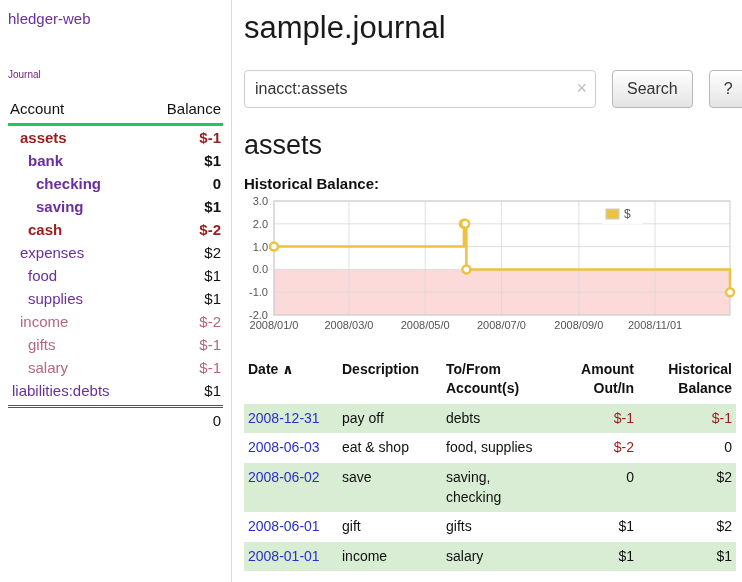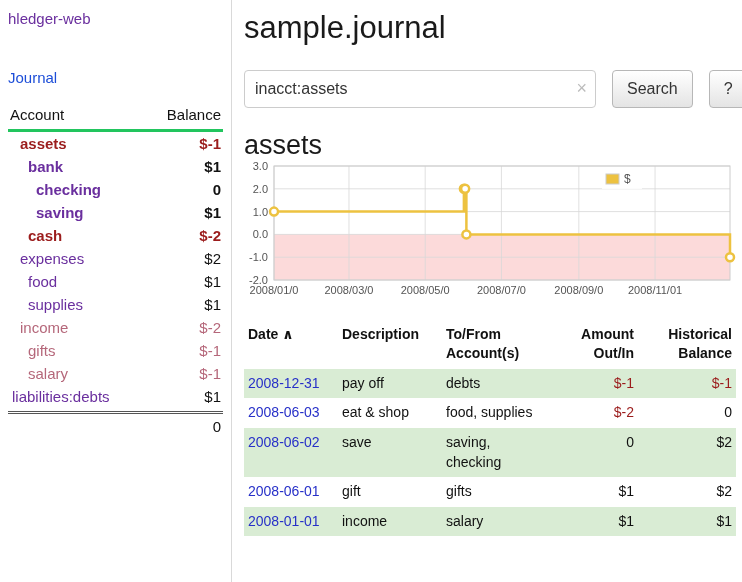--- a/index.html
+++ b/index.html
@@ -10,21 +10,21 @@
     color:#111; background:#fff;
   }
   .app { position:relative; width:632px; height:582px; }
 
   
   .sidebar {
     position:absolute; left:0; top:0; width:232px; height:582px;
     border-right:1px solid #d9d9d9; padding:10px 8px 0 8px;
   }
   .brand { display:block; color:#6a2f9e; font-size:15px; text-decoration:none; }
-  .journal-link { display:block; margin-top:42px; color:#1d4ed8; font-size:15px; text-decoration:none; }
+  .journal-link { display:block; margin-top:42px; color:#701a75; font-size:10px; text-decoration:none; }
   .acct-table { margin-top:16px; }
   .acct-header {
     display:flex; justify-content:space-between; font-size:15px;
     padding:4px 2px 6px 2px; border-bottom:3px solid #22c55e;
   }
   .acct-row { display:flex; justify-content:space-between; align-items:baseline;
     font-size:15px; padding:3px 2px; }
   .acct-row a { text-decoration:none; color:#6a2f9e; }
   .acct-row a.neg { color:#9b1c1c; }
   .acct-row a.negmuted { color:#b5677a; }
@@ -146,20 +146,21 @@
     <div class="search-row">
       <div class="search-box">
         <input value="inacct:assets" style="">
         <span class="clear">×</span>
       </div>
       <button class="btn">Search</button>
       <button class="btn">?</button>
     </div>
 
     <h2 class="acct-heading">assets</h2>
+    <div class="chart-label">Historical Balance:</div>
 
     <svg id="chart" xmlns="http://www.w3.org/2000/svg" width="488" height="138">
         <rect x="30" y="5" width="456" height="114" fill="#ffffff"></rect>
         <rect x="30" y="73.39999999999999" width="456" height="45.60000000000001" fill="#fcdada"></rect>
         <line x1="30" y1="5" x2="486" y2="5" stroke="#d8d8d8" stroke-width="1" opacity="0.8"></line>
         <line x1="30" y1="27.8" x2="486" y2="27.8" stroke="#d8d8d8" stroke-width="1" opacity="0.8"></line>
         <line x1="30" y1="50.6" x2="486" y2="50.6" stroke="#d8d8d8" stroke-width="1" opacity="0.8"></line>
         <line x1="30" y1="73.39999999999999" x2="486" y2="73.39999999999999" stroke="#d8d8d8" stroke-width="1" opacity="0.8"></line>
         <line x1="30" y1="96.2" x2="486" y2="96.2" stroke="#d8d8d8" stroke-width="1" opacity="0.8"></line>
         <line x1="30" y1="119" x2="486" y2="119" stroke="#d8d8d8" stroke-width="1" opacity="0.8"></line>

